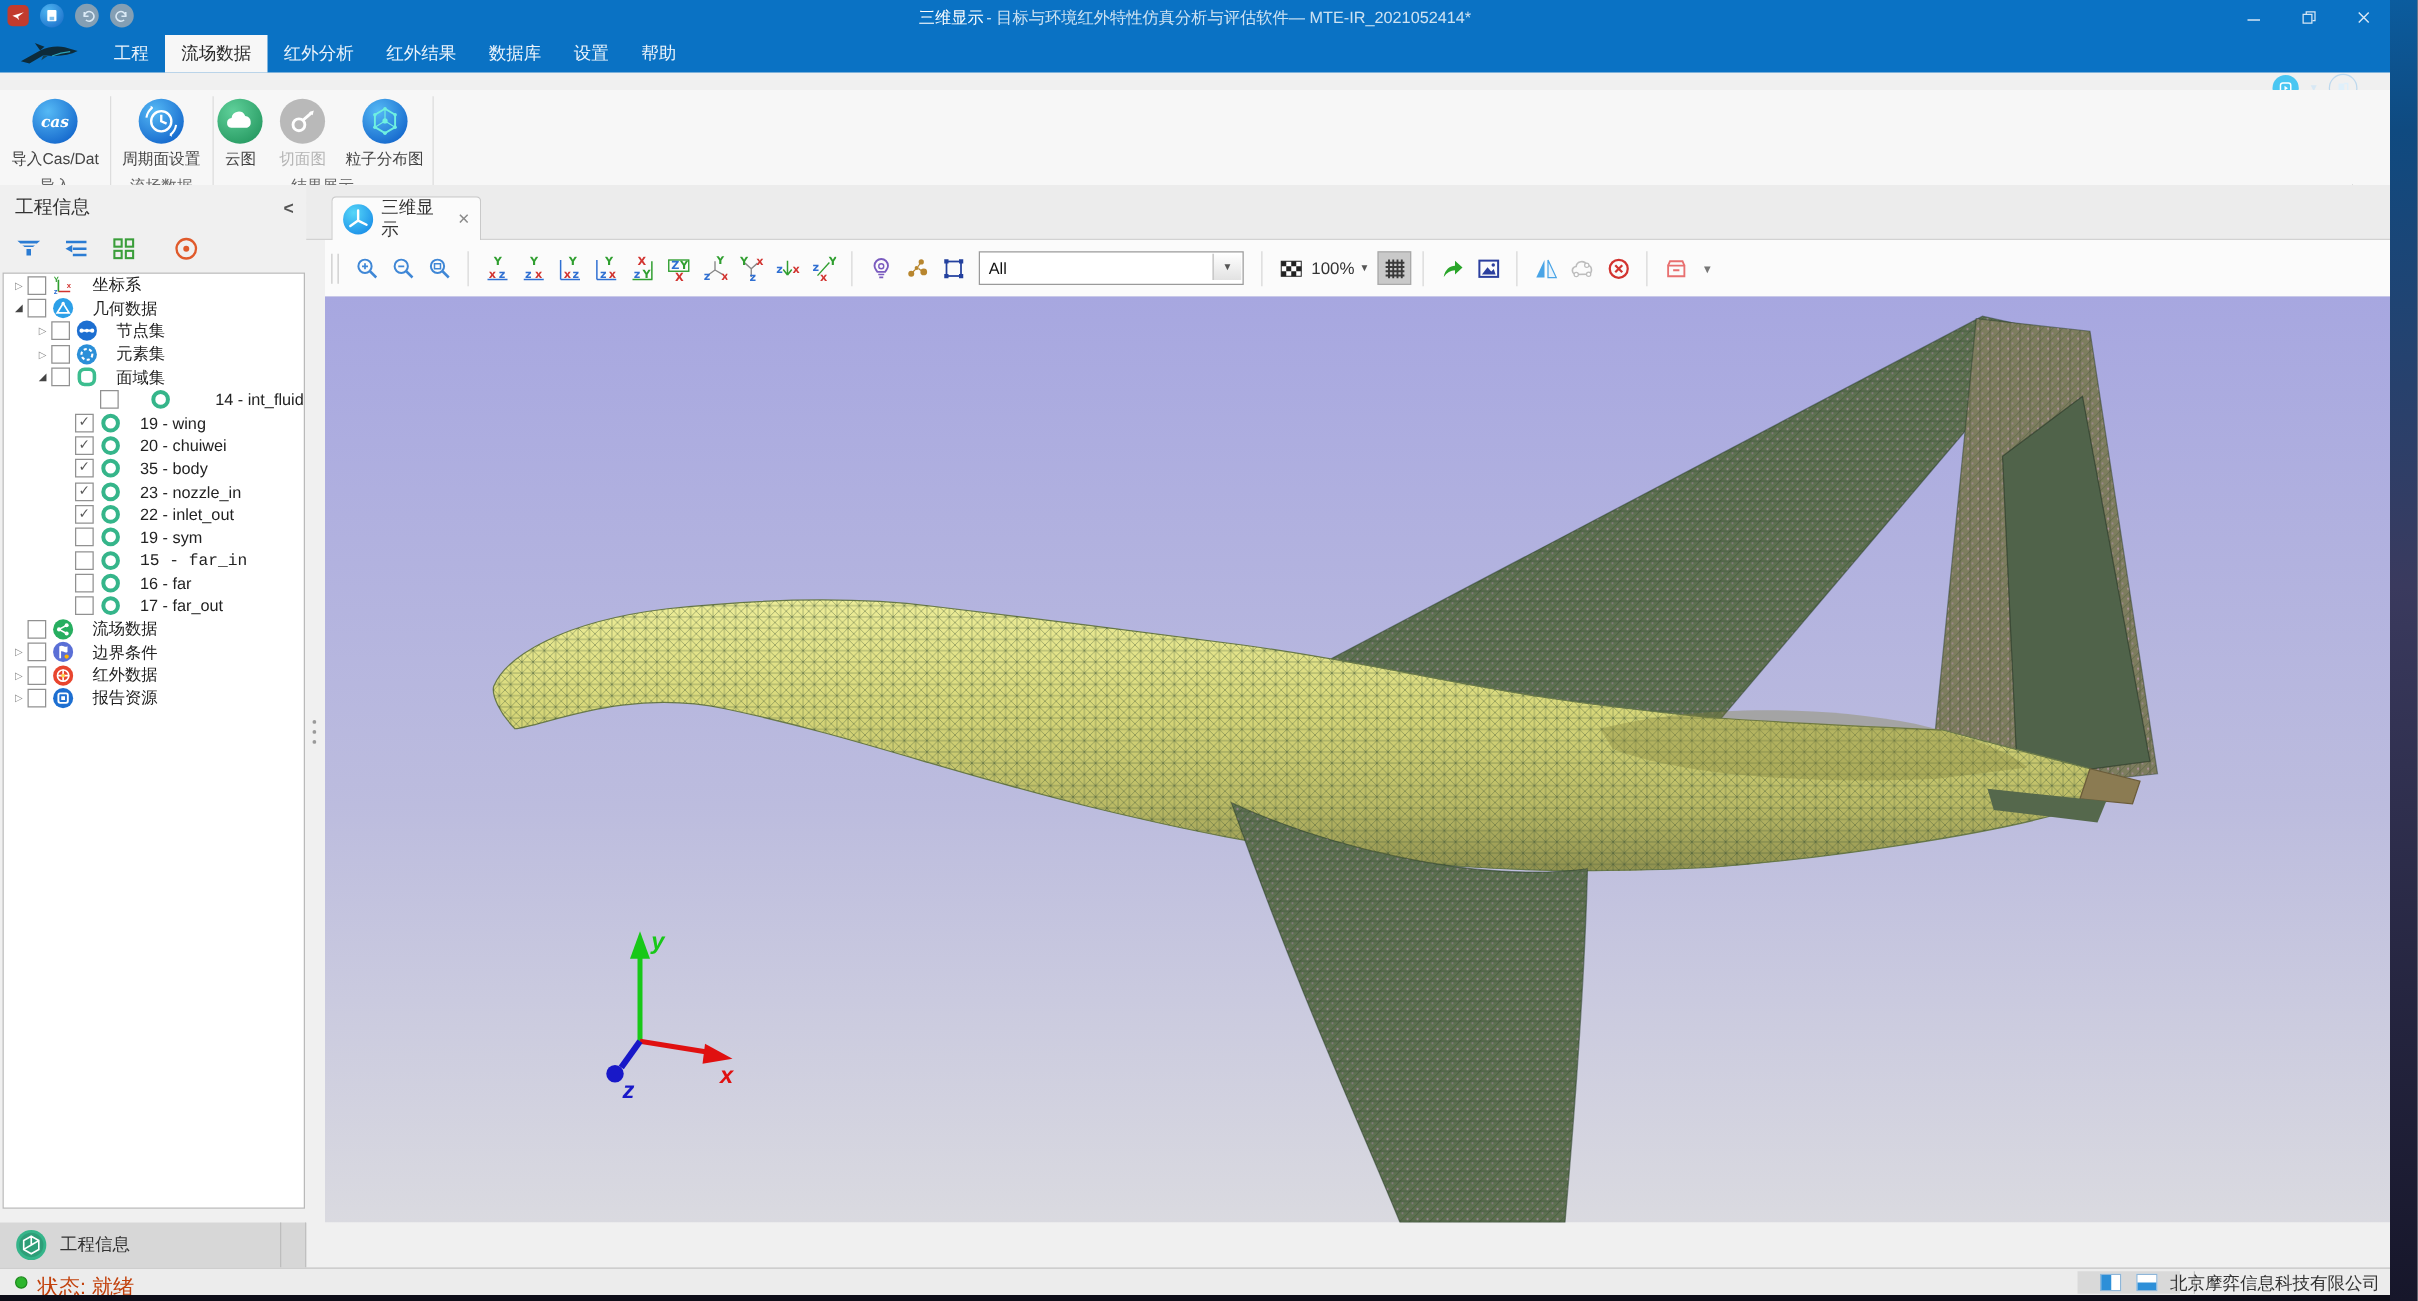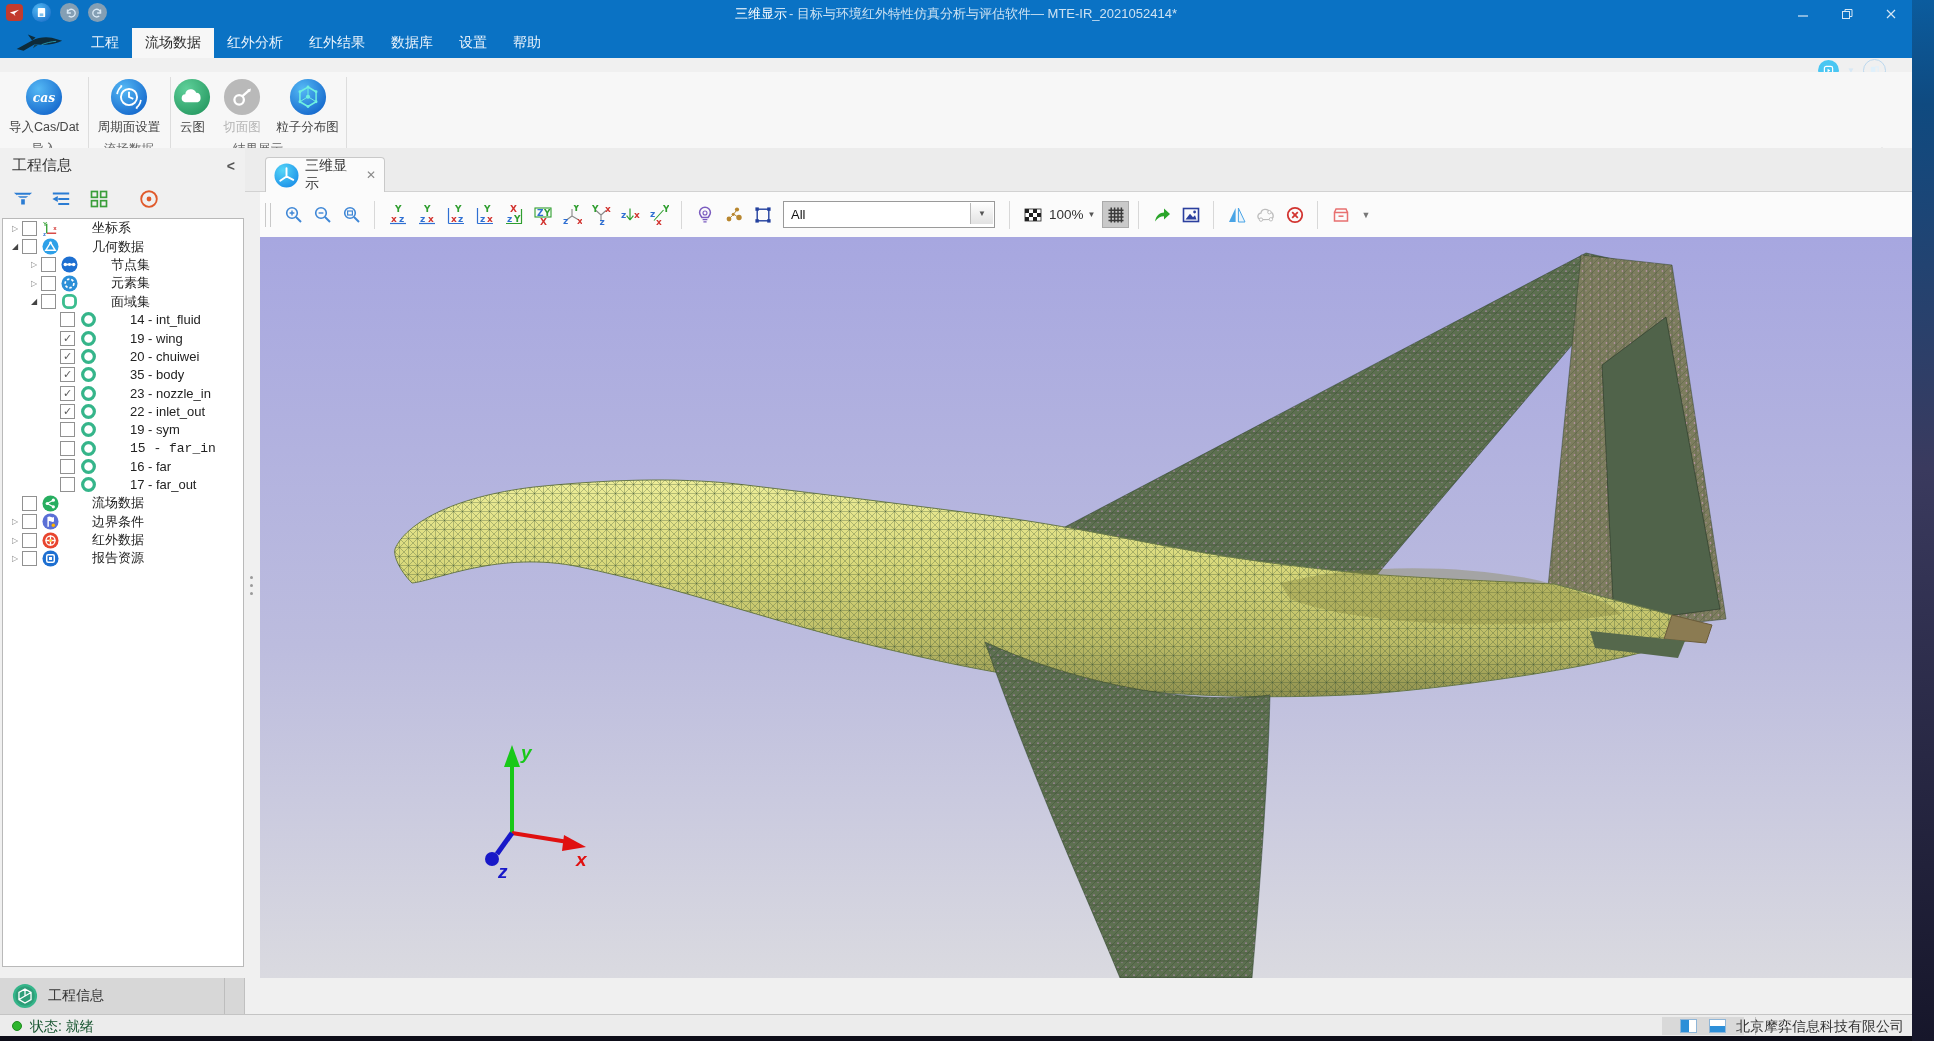--- a/index.html
+++ b/index.html
@@ -51,21 +51,21 @@
   .lp-collapse{position:absolute;right:10px;top:10px;font-size:14px;color:#555;font-weight:bold;}
   .lp-tools{position:absolute;left:10px;top:40px;display:flex;gap:13px;align-items:center;}
   .lp-tool{width:25px;height:22px;display:flex;align-items:center;justify-content:center;}
   .treebox{position:absolute;left:2px;top:70px;width:240px;height:747px;background:#fff;border:1px solid #b9b9b9;overflow:hidden;}
   .tree-row{height:18.35px;display:flex;align-items:center;font-size:13px;color:#222;white-space:nowrap;}
   .tw-exp{width:14px;text-align:center;font-size:8px;color:#8a8a8a;flex:none;}
   .tw-exp.open{color:#444;}
   .tw-cb{width:13px;height:13px;border:1px solid #919191;background:#fff;flex:none;margin-right:5px;
          display:flex;align-items:center;justify-content:center;font-size:11px;color:#5a5a5a;line-height:1;}
   .tw-ic{width:17px;height:17px;flex:none;}
-  .tw-lb{margin-left:33px;}
+  .tw-lb{margin-left:15px;}
   .lp-bottombtn{position:absolute;left:0;top:978px;width:245px;height:36px;background:#d7d7d7;border-right:1px solid #c0c0c0;
         display:flex;align-items:center;box-sizing:border-box;}
   .lp-bottombtn .cube{margin-left:12px;}
   .lp-bottombtn .bl{margin-left:10px;font-size:14px;color:#333;}
   .lp-bottombtn .inner-sep{position:absolute;left:224px;top:0;width:1px;height:36px;background:#bdbdbd;}
 
   
   .vsplit{position:absolute;left:245px;top:148px;width:15px;height:830px;background:#f0f0f0;}
   .vsplit .dots{position:absolute;left:5px;top:428px;display:flex;flex-direction:column;gap:5px;}
   .vsplit .dots i{width:3px;height:3px;background:#9a9a9a;border-radius:50%;}
@@ -94,21 +94,21 @@
   
   .viewport{position:absolute;left:260px;top:237px;width:1652px;height:741px;}
 
   
   .msgbar{position:absolute;left:245px;top:978px;width:1667px;height:36px;background:#f2f2f2;border-top:1px solid #c8c8c8;box-sizing:border-box;}
   .msgbar .mlabel{position:absolute;left:23px;top:9px;font-size:14px;color:#444;}
 
   
   .statusbar{position:absolute;left:0;top:1014px;width:1912px;height:22px;background:#ececec;border-top:1px solid #c4c4c4;box-sizing:border-box;}
   .st-dot{position:absolute;left:12px;top:6px;width:10px;height:10px;border-radius:50%;background:#2db52d;border:1px solid #1d8a1d;box-sizing:border-box;}
-  .st-text{position:absolute;left:30px;top:3px;font-size:14px;color:#14532d;}
+  .st-text{position:absolute;left:30px;top:3px;font-size:17px;color:#c2410c;}
   .st-chip{position:absolute;right:168px;top:2px;width:82px;height:18px;background:#d9d9d9;display:flex;align-items:center;justify-content:center;gap:12px;}
   .co1{width:15px;height:12px;border:1px solid #8fb6d8;background:#fff;position:relative;}
   .co1 i{position:absolute;left:0;top:0;width:8px;height:12px;background:#2d8fd8;display:block;}
   .co2{width:15px;height:12px;border:1px solid #8fb6d8;background:#fff;position:relative;}
   .co2 i{position:absolute;left:0;bottom:0;width:15px;height:6px;background:#2d8fd8;display:block;}
   .st-sep{position:absolute;right:156px;top:2px;width:1px;height:18px;background:#c0c0c0;}
   .st-co{position:absolute;right:8px;top:3px;font-size:14px;color:#333;}
   svg{display:block;}
 </style>
 </head>
@@ -396,21 +396,21 @@
         <div class="tree-row" style="padding-left: 24px;">
           <span class="tw-exp open">◢</span>
           <span class="tw-cb"></span>
           <span class="tw-ic">
             <svg width="17" height="17" viewBox="0 0 18 18">
               <rect x="2.6" y="2.6" width="12.8" height="12.8" rx="4.5" fill="#fff" stroke="#3cbd8f" stroke-width="3"></rect>
             </svg>
           </span>
           <span class="tw-lb">面域集</span>
         </div>
-        <div class="tree-row" style="padding-left: 43px;">
+        <div class="tree-row" style="padding-left: 43px; justify-content: space-between;">
           <span class="tw-exp"></span>
           <span class="tw-cb"></span>
           <span class="tw-ic">
             <svg width="17" height="17" viewBox="0 0 18 18">
               <circle cx="9" cy="9" r="6.2" fill="#fff" stroke="#35b58a" stroke-width="3.4"></circle>
             </svg>
           </span>
           <span class="tw-lb">14 - int_fluid</span>
         </div>
         <div class="tree-row" style="padding-left: 43px;">

